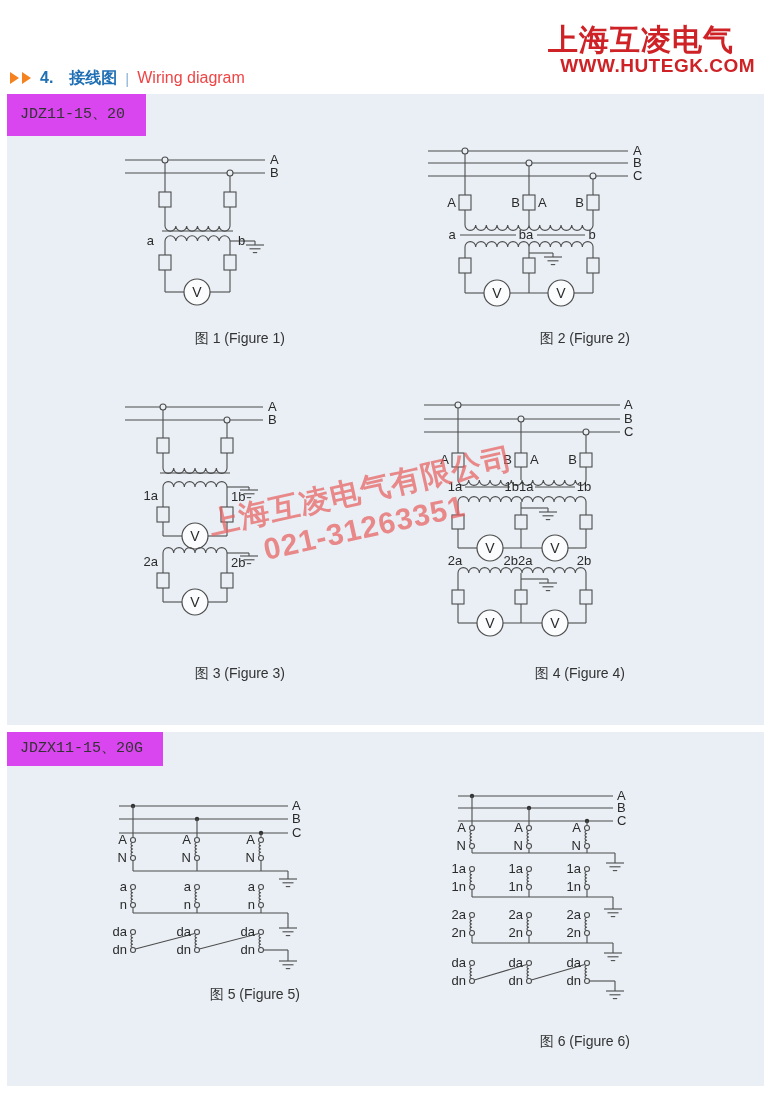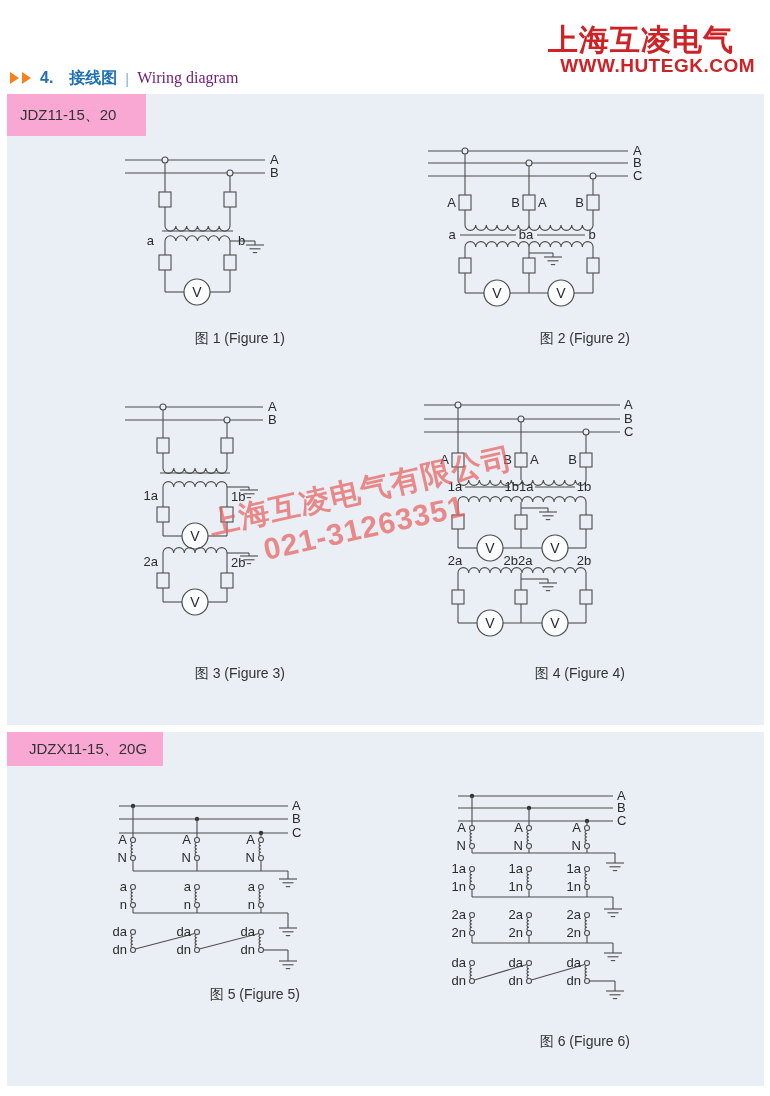--- a/index.html
+++ b/index.html
@@ -9,29 +9,29 @@
 
   
   .logo-title { right:36px; top:20px; font-size:30px; font-weight:bold; color:#ce2227; letter-spacing:1px; }
   .logo-site  { right:15px; top:55px; font-size:19px; font-weight:bold; color:#ce2227; letter-spacing:0.5px; }
   .section-row { left:10px; top:68px; display:flex; align-items:center; height:20px; }
   .tri { width:0; height:0; border-top:6px solid transparent; border-bottom:6px solid transparent;
          border-left:9px solid #f5821f; margin-right:3px; }
   .sec-num { color:#1f6fb5; font-size:16px; font-weight:bold; margin-left:6px; }
   .sec-cn  { color:#1f6fb5; font-size:16px; font-weight:bold; margin-left:16px; }
   .sec-div { color:#8ab4d8; font-size:15px; margin:0 8px; }
-  .sec-en  { color:#701a75; font-size:16px;font-family:Liberation Serif, serif; }
+  .sec-en  { color:#ef4444; font-size:16px; }
 
   
   .panel { background:#e9eff5; }
   .panel1 { left:7px; top:94px; width:757px; height:631px; }
   .panel2 { left:7px; top:732px; width:757px; height:354px; }
-  .label-box { background:#f9a8d4; color:#333; font-size:15px; }
+  .label-box { background:#d946ef; color:#333; font-size:15px;font-family:Liberation Mono, monospace; }
   .label-box1 { left:7px; top:94px; width:139px; height:42px; line-height:42px; padding-left:13px; }
-  .label-box2 { left:7px; top:732px; width:156px; height:34px; line-height:34px; padding-left:22px; }
+  .label-box2 { left:7px; top:732px; width:156px; height:34px; line-height:34px; padding-left:13px; }
 
   .caption { font-size:14px; color:#333; text-align:right; }
 
   
   .watermark { left:205px; top:505px; transform:rotate(-12.5deg); transform-origin:0 0;
                color:rgba(231,96,96,0.72); font-weight:bold; z-index:5; white-space:nowrap; }
   .wm1 { font-size:30px; line-height:40px; letter-spacing:1px; }
   .wm2 { font-size:30px; letter-spacing:1px; margin-left:48px; }
 
   

